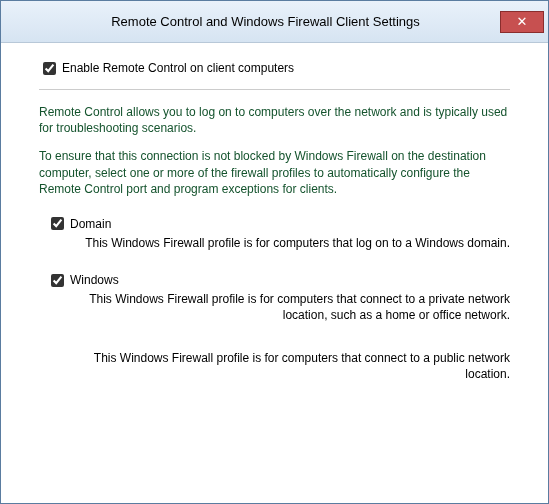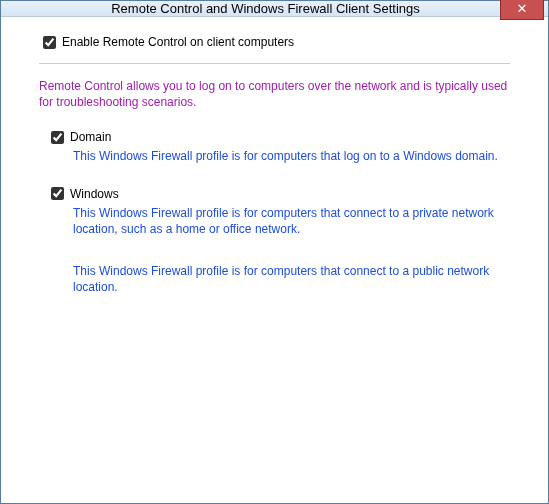--- a/index.html
+++ b/index.html
@@ -16,21 +16,21 @@
   }
   .window {
     width: 549px;
     height: 504px;
     background: #fff;
     border: 1px solid #5a7ca0;
     display: flex;
     flex-direction: column;
   }
   .titlebar {
-    height: 16px;
+    height: 42px;
     background: linear-gradient(to bottom, #e9f1fa 0%, #d6e4f2 100%);
     border-bottom: 1px solid #b8c8d8;
     display: flex;
     align-items: center;
     position: relative;
     justify-content: space-between;
   }
   .titlebar-title {
     flex: 1;
     text-align: center;
@@ -64,37 +64,38 @@
     gap: 6px;
     margin-bottom: 10px;
     margin-left: 14px;
   }
   .hr {
     height: 1px;
     background: #ccc;
     margin: 4px 10px 14px 10px;
   }
   .desc {
-    color: #a21caf;
+    color: #14532d;
     line-height: 1.35;
     margin: 0 10px 12px 10px;
   }
   .profile {
     margin-left: 22px;
     margin-bottom: 22px;
   }
   .profile-head {
     display: flex;
     align-items: center;
     gap: 6px;
   }
   .profile-desc {
     margin: 4px 10px 0 22px;
-    color: #1d4ed8;
+    color: #000000;
     line-height: 1.35;
+    text-align: right;
   }
   input[type="checkbox"] {
     width: 13px;
     height: 13px;
     margin: 0;
     accent-color: #333;
   }
   .footer {
     display: flex;
     justify-content: flex-end;
@@ -127,20 +128,21 @@
   <div class="content">
 
     <div class="top-check">
       <input type="checkbox" checked="" style="">
       <span>Enable Remote Control on client computers</span>
     </div>
 
     <div class="hr"></div>
 
     <div class="desc">Remote Control allows you to log on to computers over the network and is typically used for troubleshooting scenarios.</div>
+    <div class="desc">To ensure that this connection is not blocked by Windows Firewall on the destination computer, select one or more of the firewall profiles to automatically configure the Remote Control port and program exceptions for clients.</div>
 
     <div style="height:8px"></div>
 
     <div class="profile">
       <div class="profile-head">
         <input type="checkbox" checked="" style="">
         <span>Domain</span>
       </div>
       <div class="profile-desc">This Windows Firewall profile is for computers that log on to a Windows domain.</div>
     </div>

